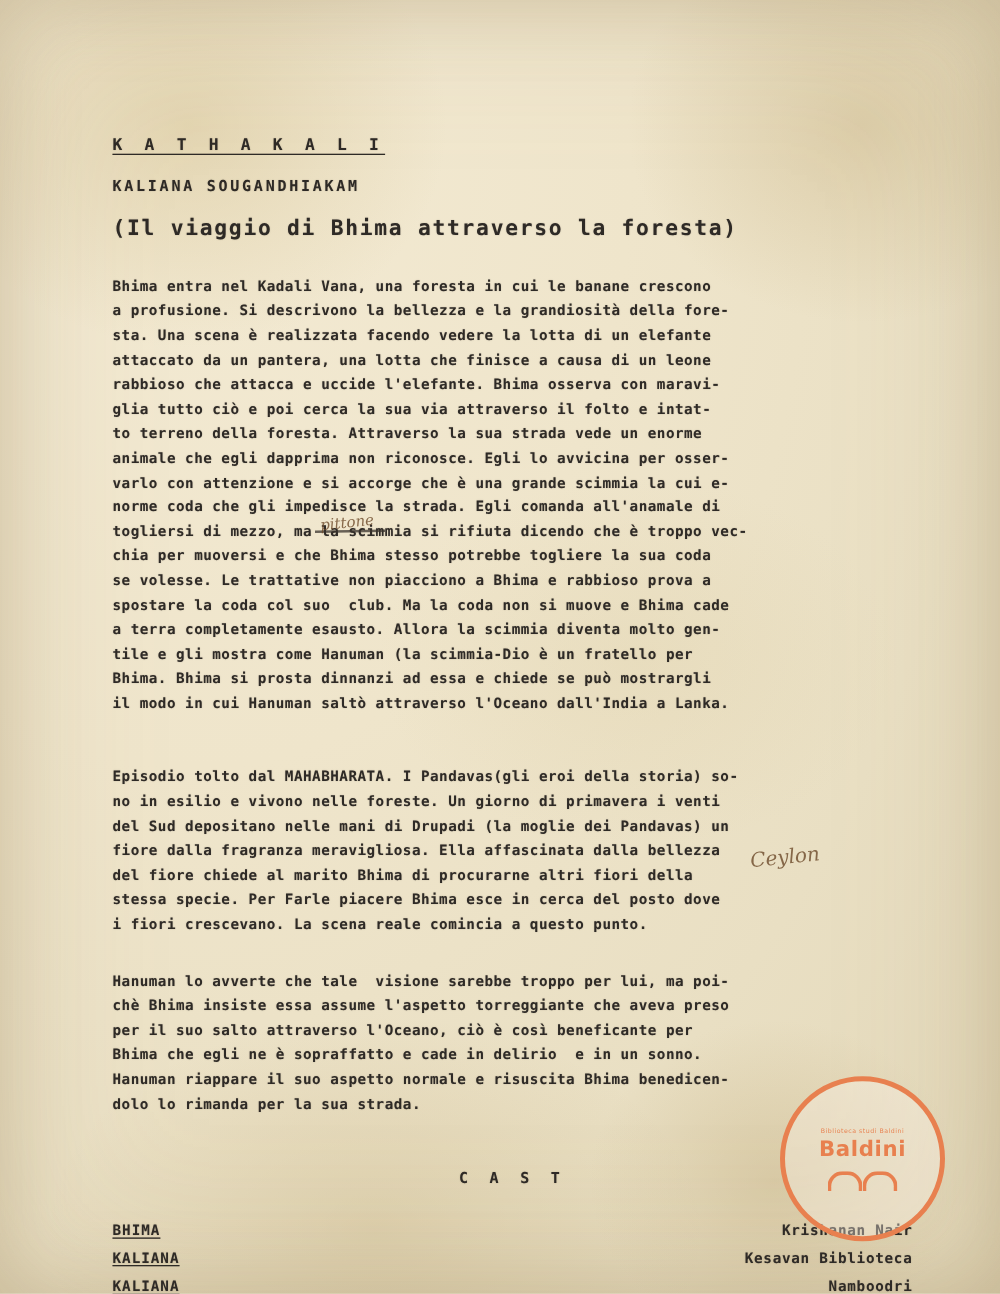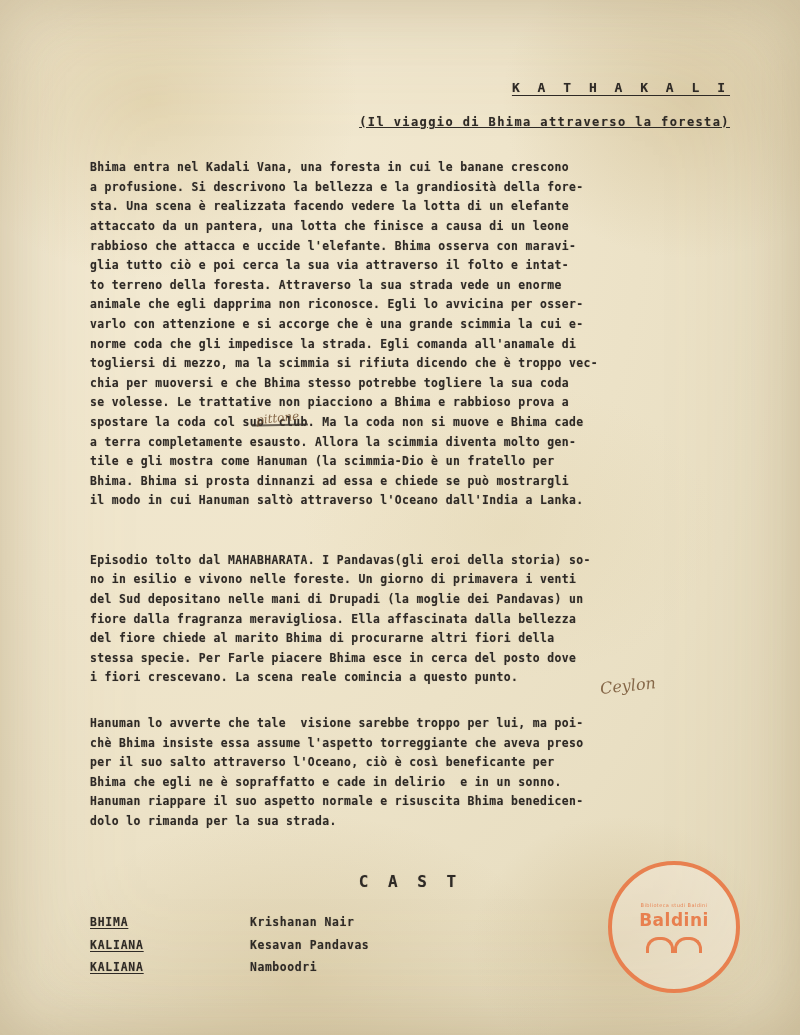--- a/index.html
+++ b/index.html
@@ -54,71 +54,71 @@
     width: 640px;
     color: #2e2a26;
     font-size: 11.4px;
     line-height: 19.6px;
     letter-spacing: 0.4px;
     font-weight: 700;
     text-shadow: 0 0 1px rgba(60,50,40,0.35);
   }
 
   .title-block {
-    text-align: right;
-    margin-top: 78px;
+    text-align: left;
+    margin-top: 107px;
   }
   .doc-title {
     font-size: 13px;
     letter-spacing: 5px;
     font-weight: 700;
     text-decoration: underline;
     text-underline-offset: 3px;
   }
   .doc-subtitle {
     margin-top: 13px;
     font-size: 12px;
     letter-spacing: 2.2px;
     font-weight: 700;
   }
   .doc-parenthetical {
     margin-top: 15px;
-    font-size: 12px;
+    font-size: 17px;
     letter-spacing: 1.4px;
     font-weight: 700;
-    text-decoration: underline;
   }
 
   .para {
     margin-top: 26px;
     text-align: left;
     white-space: pre-wrap;
   }
   .para.p1 { margin-top: 40px; }
 
   .cast-heading {
     margin-top: 40px;
     text-align: center;
-    font-size: 16px;
+    font-size: 12px;
     letter-spacing: 5px;
     font-weight: 700;
   }
   .cast-table {
     margin-top: 22px;
     display: grid;
     grid-template-columns: 160px auto;
     row-gap: 3px;
   }
   .cast-role {
     text-decoration: underline;
     text-underline-offset: 2px;
     letter-spacing: 0.8px;
   }
   .cast-actor {
     letter-spacing: 0.6px;
+    text-align: right;
   }
 
   
   .handwritten {
     position: absolute;
     font-family: "DejaVu Serif", serif;
     font-style: italic;
     color: #6d4a2a;
     font-size: 13px;
     transform: rotate(-6deg);
@@ -135,21 +135,21 @@
     width: 56px;
     height: 2px;
     background: #3a332c;
     opacity: 0.75;
     transform: rotate(-1deg);
   }
 
   
   .stamp {
     position: absolute;
-    right: 60px;
+    right: 44px;
     bottom: 42px;
     width: 124px;
     height: 124px;
     border-radius: 50%;
     border: 4px solid #e8804f;
     background: rgba(255,246,238,0.35);
     display: flex;
     flex-direction: column;
     align-items: center;
     justify-content: center;
@@ -193,20 +193,21 @@
   <div class="stain s2"></div>
   <div class="stain s3"></div>
   <div class="stain s4"></div>
   <div class="stain s5"></div>
   <div class="edge-dark"></div>
 
   <div class="typed">
 
     <div class="title-block">
       <div class="doc-title">K A T H A K A L I</div>
+      <div class="doc-subtitle">KALIANA SOUGANDHIAKAM</div>
       <div class="doc-parenthetical">(Il viaggio di Bhima attraverso la foresta)</div>
     </div>
 
     <div class="para p2">Bhima entra nel Kadali Vana, una foresta in cui le banane crescono
 a profusione. Si descrivono la bellezza e la grandiosità della fore-
 sta. Una scena è realizzata facendo vedere la lotta di un elefante
 attaccato da un pantera, una lotta che finisce a causa di un leone
 rabbioso che attacca e uccide l'elefante. Bhima osserva con maravi-
 glia tutto ciò e poi cerca la sua via attraverso il folto e intat-
 to terreno della foresta. Attraverso la sua strada vede un enorme
@@ -234,21 +235,21 @@
 Bhima che egli ne è sopraffatto e cade in delirio  e in un sonno.
 Hanuman riappare il suo aspetto normale e risuscita Bhima benedicen-
 dolo lo rimanda per la sua strada.</div>
 
     <div class="cast-heading">C A S T</div>
 
     <div class="cast-table">
       <div class="cast-role">BHIMA</div>
       <div class="cast-actor">Krishanan Nair</div>
       <div class="cast-role">KALIANA</div>
-      <div class="cast-actor">Kesavan Pandavas</div>
+      <div class="cast-actor">Kesavan Biblioteca</div>
       <div class="cast-role">KALIANA</div>
       <div class="cast-actor">Namboodri</div>
     </div>
 
   </div>
 
   <div class="strike"></div>
   <div class="handwritten hw-pittone">pittone</div>
   <div class="handwritten hw-ceylon">Ceylon</div>
 

